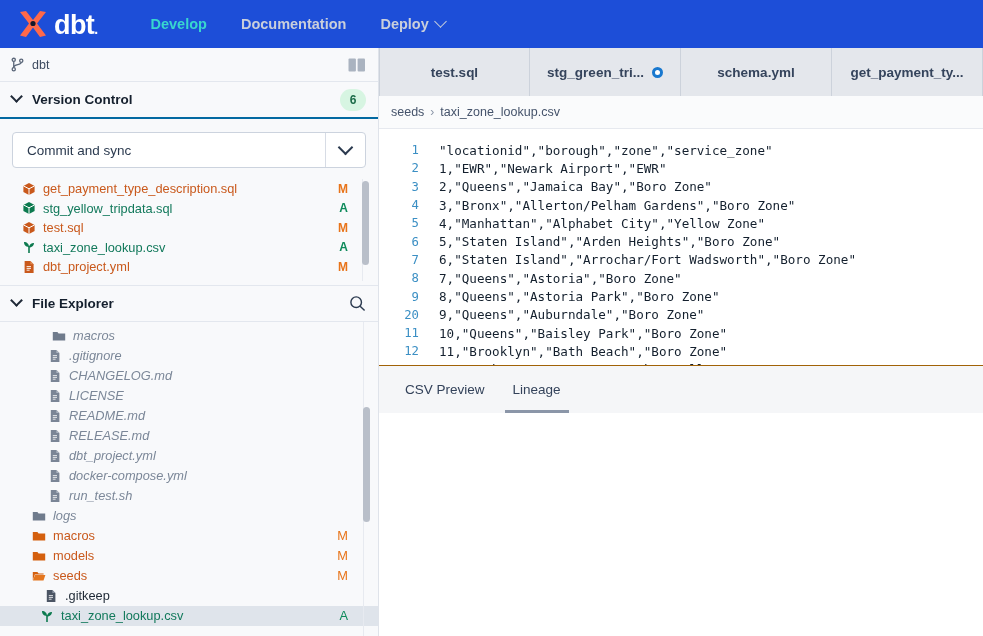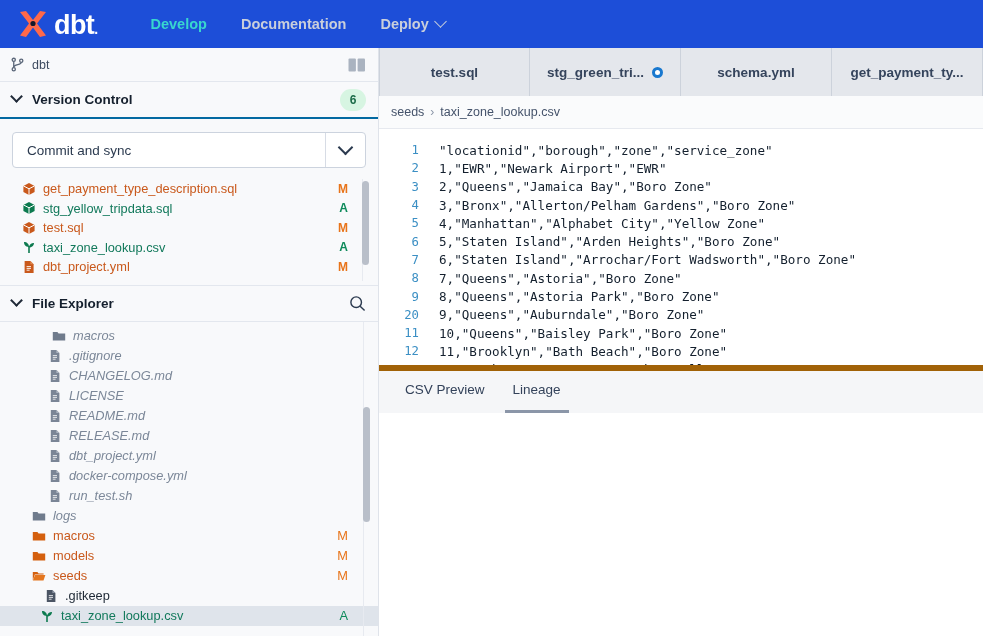--- a/index.html
+++ b/index.html
@@ -191,21 +191,21 @@
     font-family: "DejaVu Sans Mono", monospace; font-size: 12.6px;
   }
   .gutter {
     width: 48px; min-width: 48px; text-align: right; padding-right: 8px;
     color: #3b8fc4; font-family: "DejaVu Sans Mono", monospace; font-size: 12.3px;
   }
   .code-text { color: #14202e; white-space: pre; padding-left: 12px; }
 
   .bottom-panel {
     height: 48px; min-height: 48px;
-    background: #f5f6f8; border-top: 6px solid #a16207;
+    background: #f5f6f8; border-top: 1px solid #a16207;
     display: flex; align-items: flex-end; padding-left: 12px; text-align: right;
   }
   .bp-tab {
     height: 46px; display: flex; align-items: center; padding: 0 14px;
     font-size: 13.5px; color: #33425a; cursor: pointer; position: relative;
   }
   .bp-tab.active::after {
     content: ""; position: absolute; left: 6px; right: 6px; bottom: 0;
     height: 3px; background: #8b96a8;
   }

